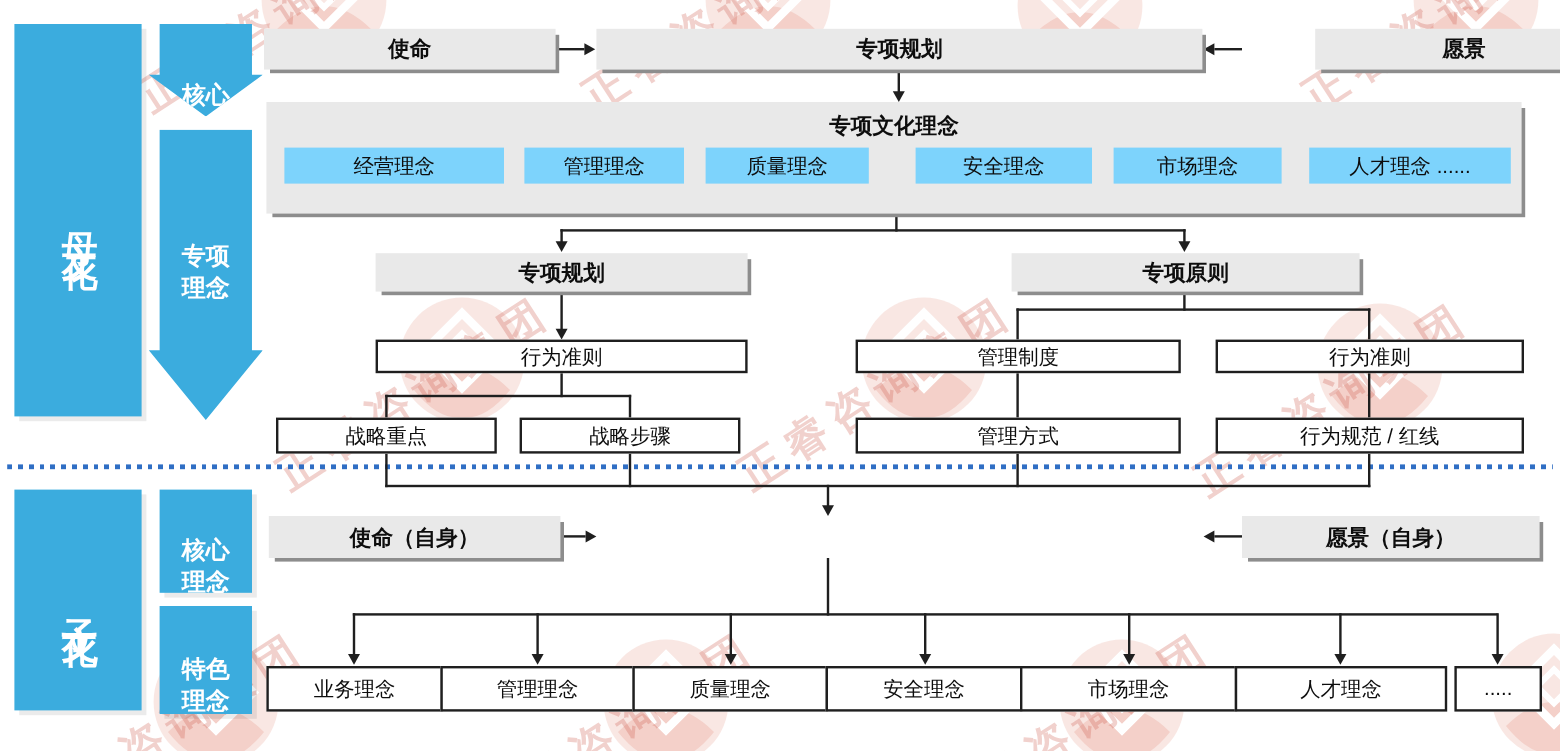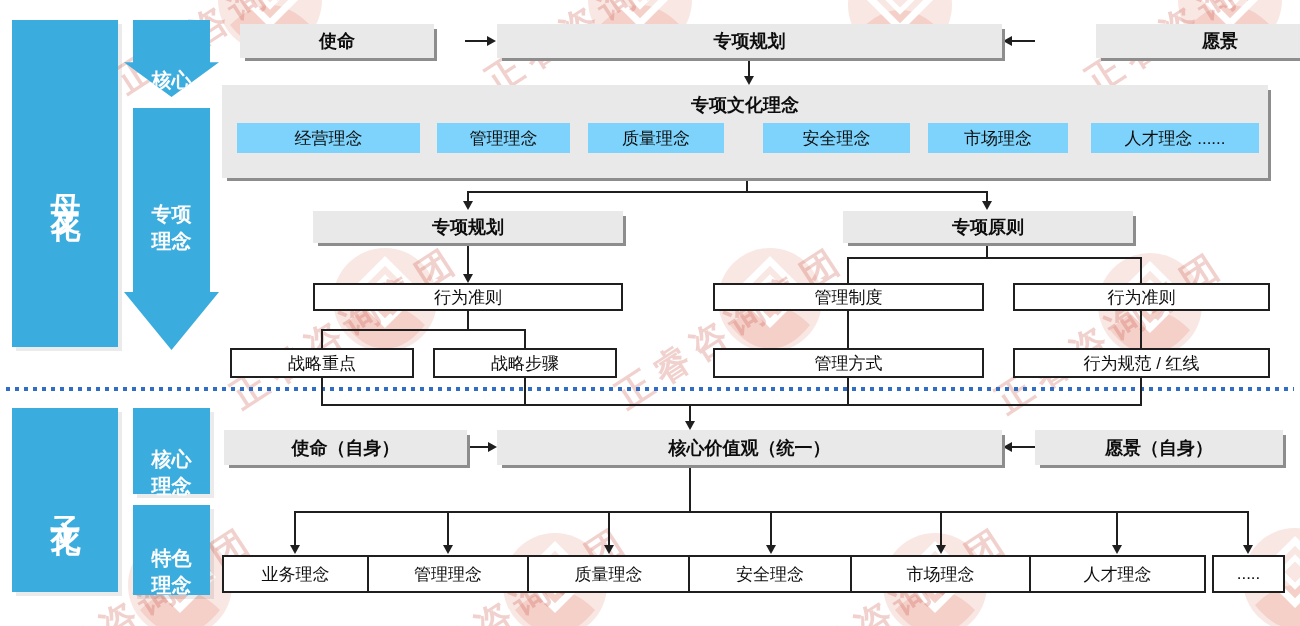--- a/index.html
+++ b/index.html
@@ -159,21 +159,21 @@
   <div class="abs blue" style="left:12px;top:408px;width:106px;height:184px;">
     <span class="vtext" style="letter-spacing:6px;">子文化</span>
   </div>
   <div class="abs blue" style="left:133px;top:408px;width:77px;height:86px;">
     <span class="wrap2">核心理念</span>
   </div>
   <div class="abs blue" style="left:133px;top:505px;width:77px;height:90px;">
     <span class="wrap2">特色理念</span>
   </div>
 
-  <div class="abs gbox" style="left:240px;top:24px;width:194px;height:34px;">使命</div>
+  <div class="abs gbox" style="left:220px;top:24px;width:243px;height:34px;">使命</div>
   <div class="abs gbox" style="left:497px;top:24px;width:505px;height:34px;">专项规划</div>
   <div class="abs gbox" style="left:1096px;top:24px;width:248px;height:34px;">愿景</div>
 
   <div class="abs gcontainer" style="left:222px;top:85px;width:1046px;height:93px;">
     <div class="gtitle">专项文化理念</div>
   </div>
   <div class="abs wplain" style="left:237px;top:123px;width:183px;height:30px;">经营理念</div>
   <div class="abs wplain" style="left:437px;top:123px;width:133px;height:30px;">管理理念</div>
   <div class="abs wplain" style="left:588px;top:123px;width:136px;height:30px;">质量理念</div>
   <div class="abs wplain" style="left:763px;top:123px;width:147px;height:30px;">安全理念</div>
@@ -188,21 +188,20 @@
   <div class="abs obox" style="left:713px;top:283px;width:271px;height:28px;">管理制度</div>
 
   <div class="abs obox" style="left:433px;top:348px;width:184px;height:30px;">战略步骤</div>
   <div class="abs obox" style="left:1013px;top:283px;width:257px;height:28px;">行为准则</div>
   <div class="abs obox" style="left:713px;top:348px;width:271px;height:30px;">管理方式</div>
   <div class="abs obox" style="left:1013px;top:348px;width:257px;height:30px;">行为规范 / 红线</div>
 
   <div class="dotline" style="left:6px;top:387px;width:1288px;"></div>
 
   <div class="abs gbox" style="left:224px;top:430px;width:243px;height:35px;">使命（自身）</div>
-  <div class="abs gbox" style="left:497px;top:430px;width:505px;height:35px;">核心价值观（统一）</div>
   <div class="abs gbox" style="left:1035px;top:430px;width:248px;height:35px;">愿景（自身）</div>
 
   <div class="abs obox" style="left:222px;top:555px;width:147px;height:38px;">业务理念</div>
   <div class="abs obox" style="left:367px;top:555px;width:162px;height:38px;">管理理念</div>
   <div class="abs obox" style="left:527px;top:555px;width:163px;height:38px;">质量理念</div>
   <div class="abs obox" style="left:688px;top:555px;width:164px;height:38px;">安全理念</div>
   <div class="abs obox" style="left:850px;top:555px;width:181px;height:38px;">市场理念</div>
   <div class="abs obox" style="left:1029px;top:555px;width:177px;height:38px;">人才理念</div>
   <div class="abs obox" style="left:1212px;top:555px;width:73px;height:38px;">.....</div>
 

